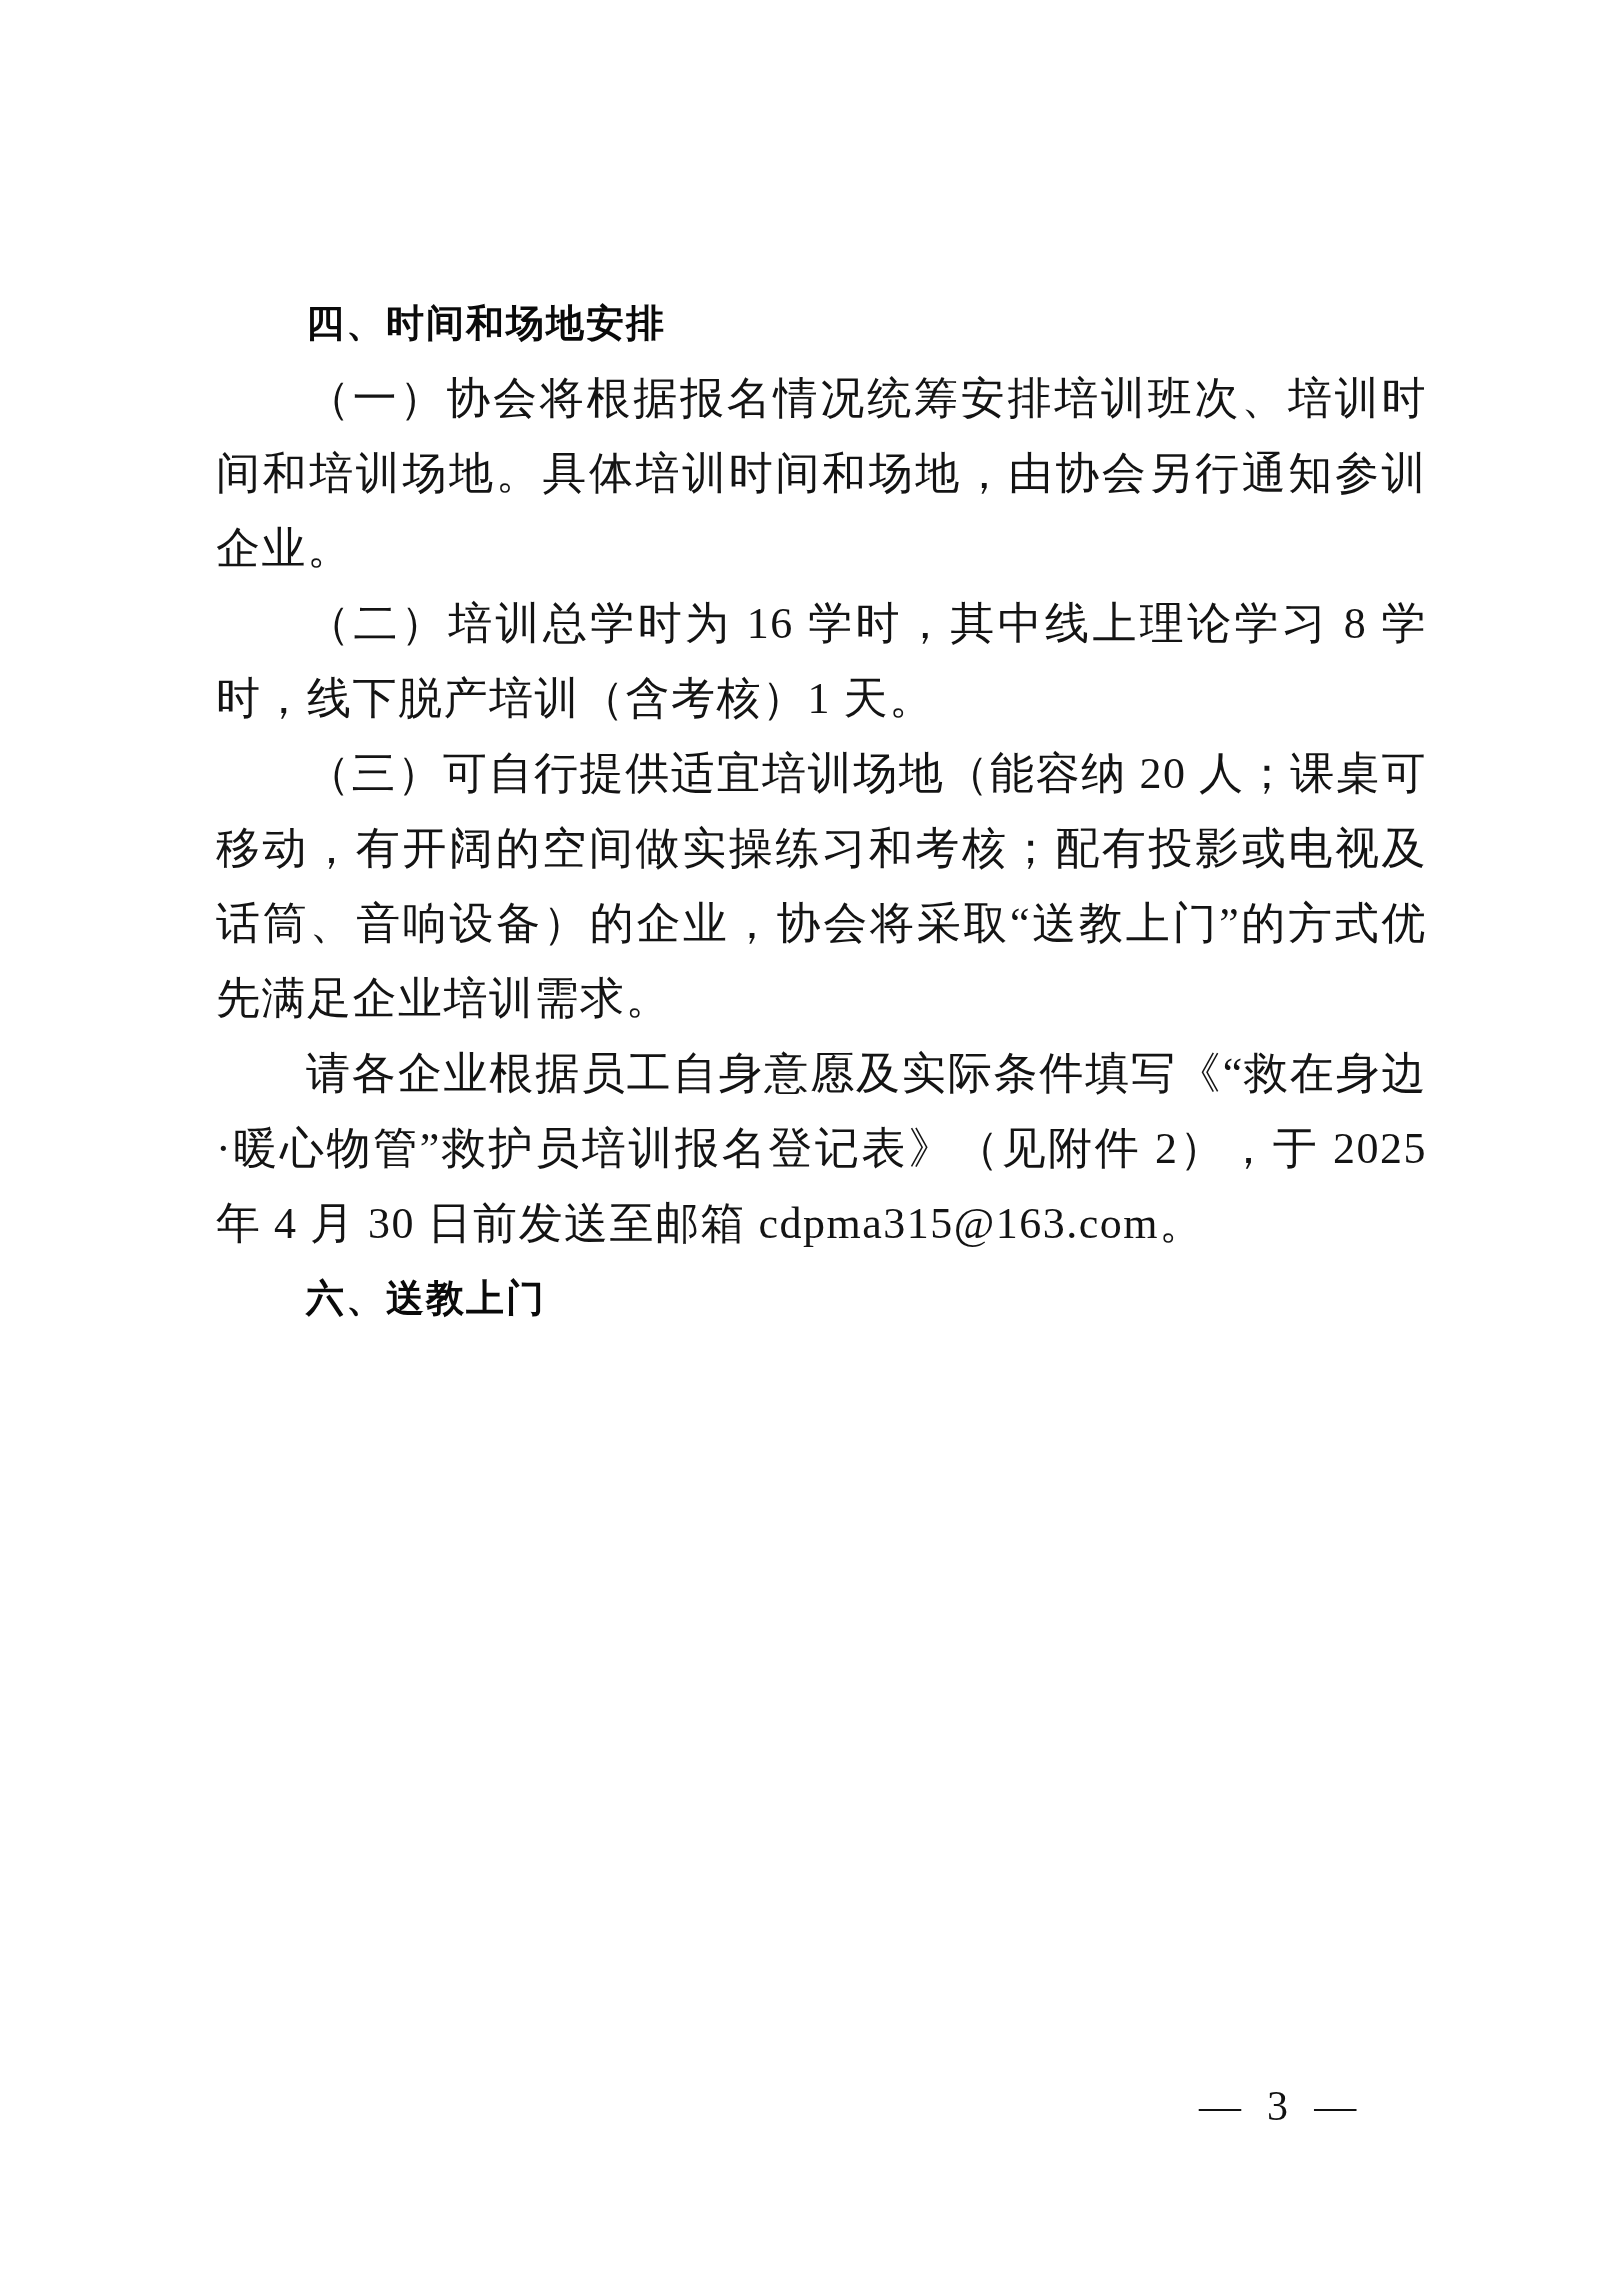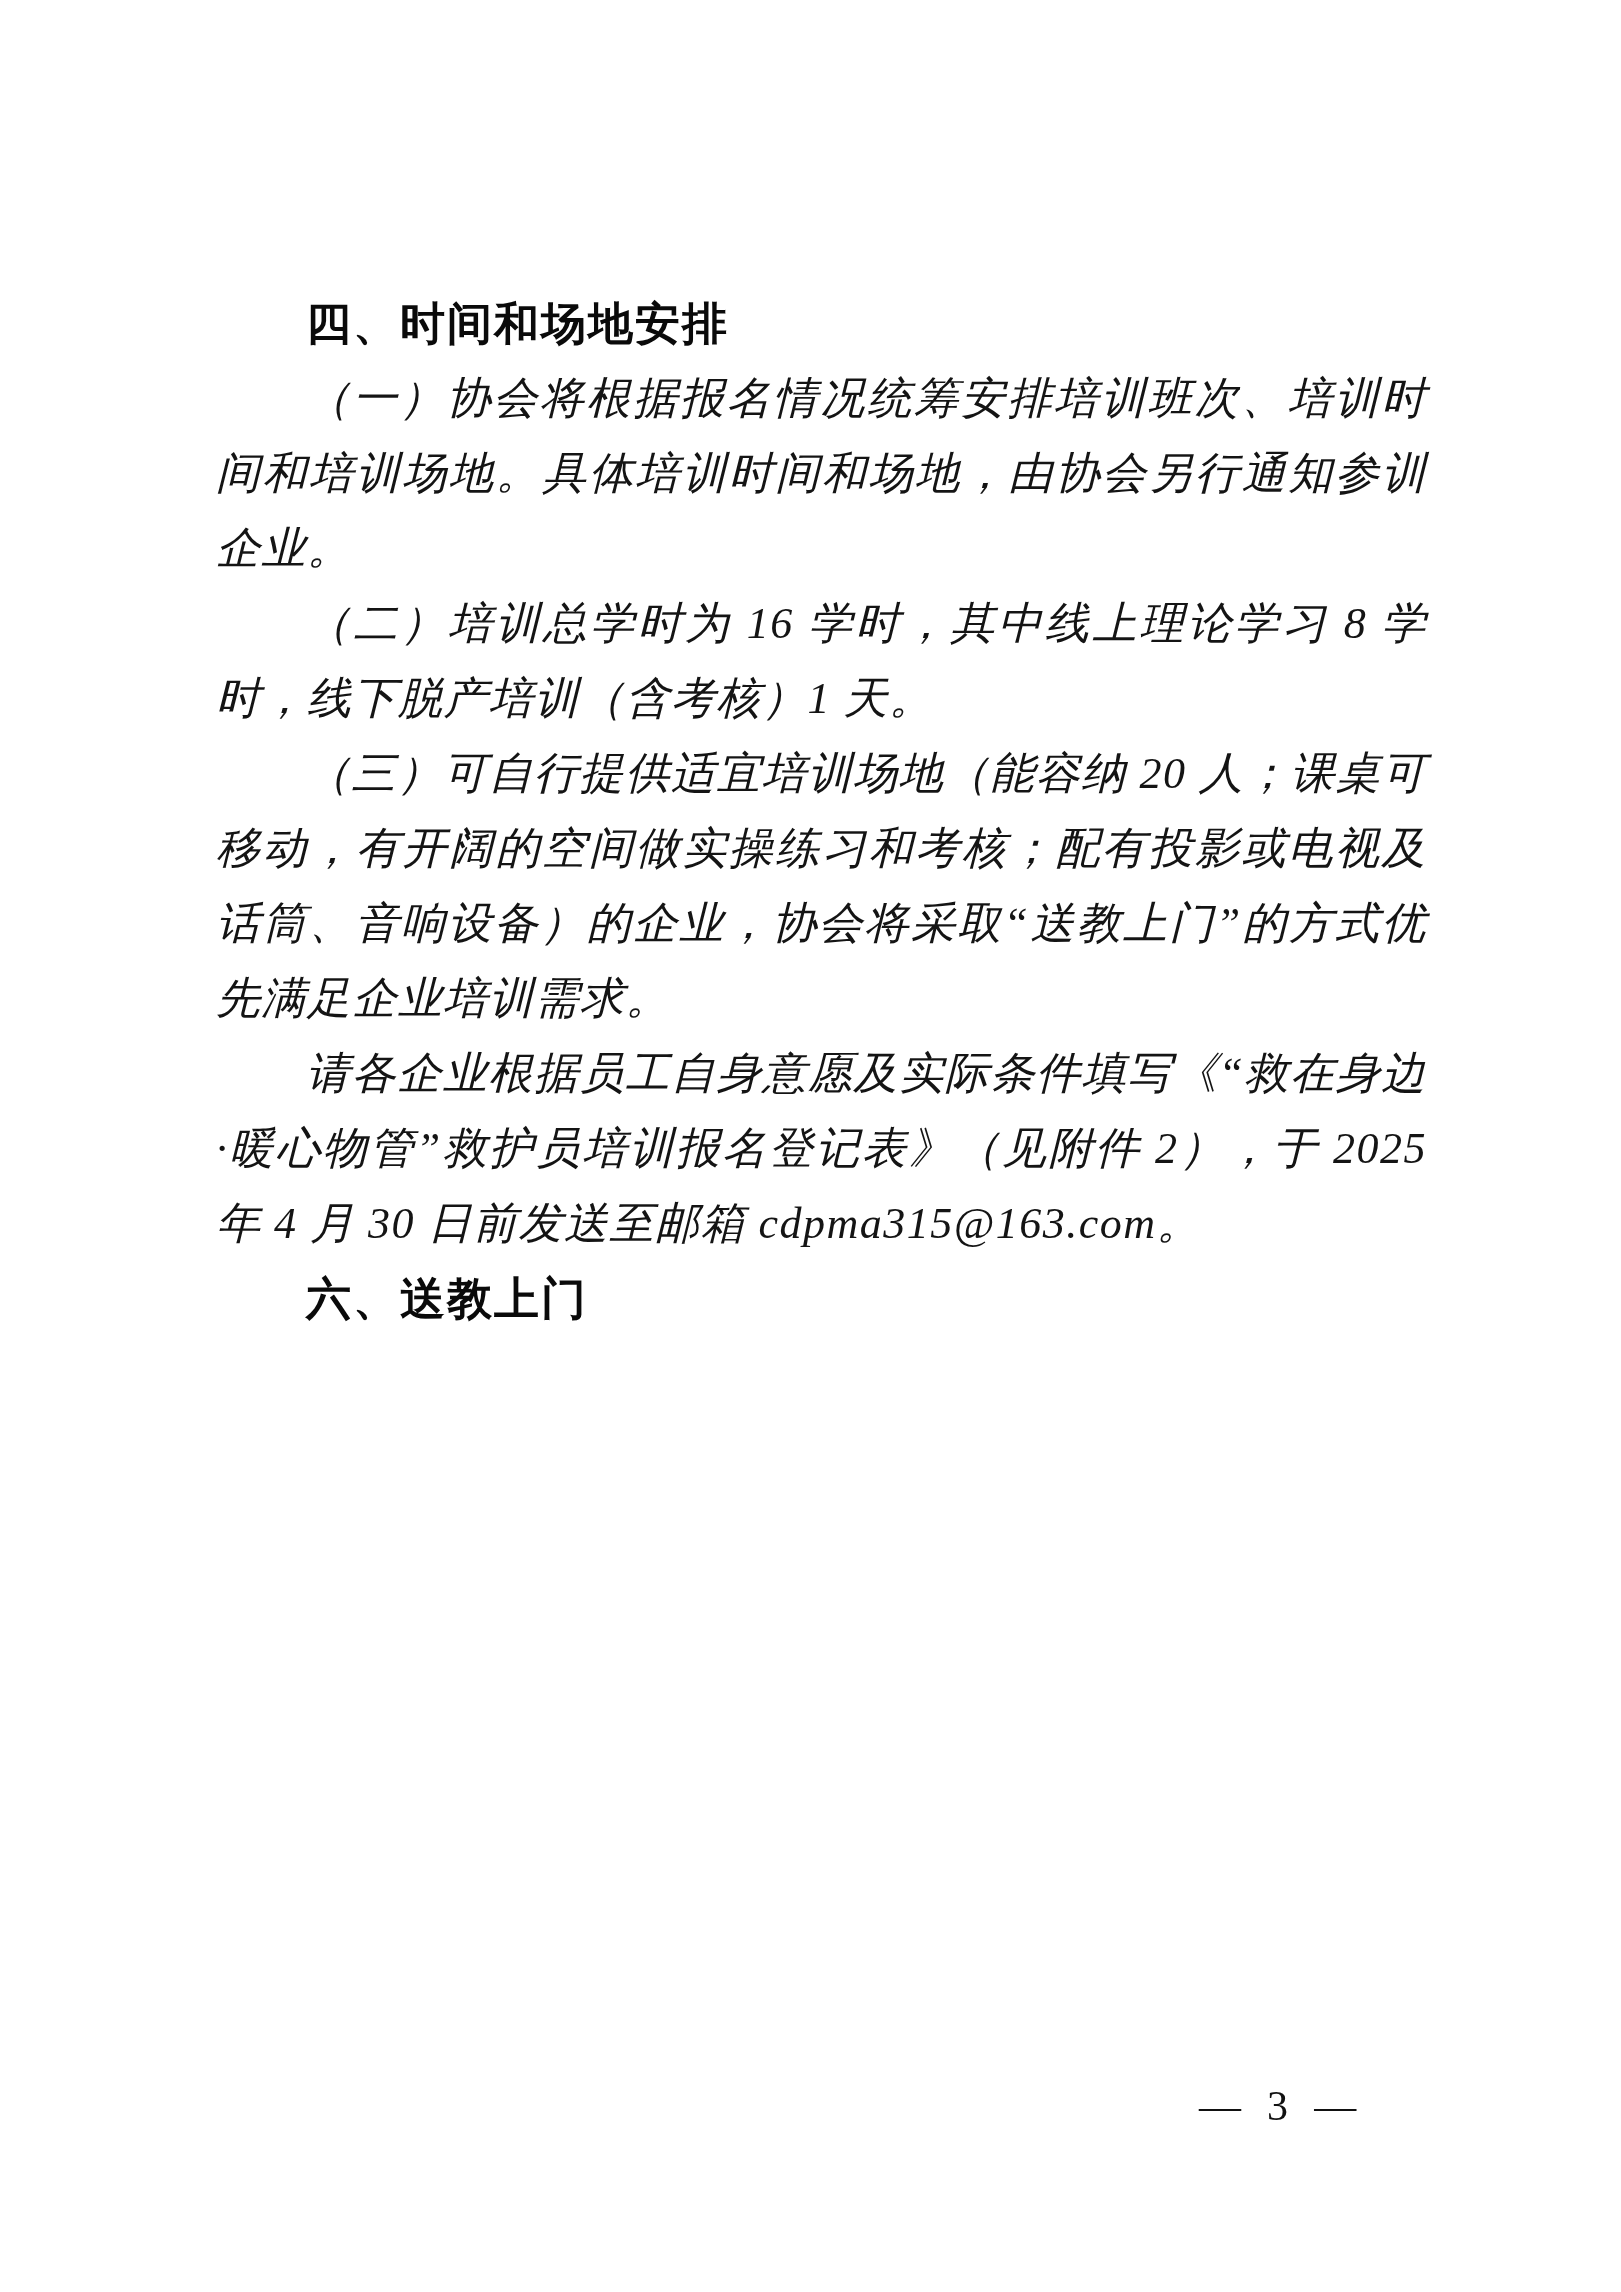--- a/index.html
+++ b/index.html
@@ -23,36 +23,35 @@
   .content {
     position: absolute;
     left: 216px;
     top: 286px;
     width: 1211px;
   }
   .section-heading {
     margin: 0;
     font-family: "Liberation Sans", "DejaVu Sans", sans-serif;
     font-weight: 700;
-    font-size: 45px;
+    font-size: 38px;
     line-height: 75px;
     letter-spacing: 2px;
     text-indent: 90px;
     color: #0a0a0a;
   }
   .para {
     margin: 0;
     font-family: "Liberation Serif", "DejaVu Serif", serif;
     font-size: 44px;
     line-height: 75px;
     letter-spacing: 1.5px;
     text-indent: 90px;
     text-align: justify;
     color: #141414;
-    font-style: italic;
   }
   .page-number {
     position: absolute;
     top: 2082px;
     right: 257px;
     font-family: "Liberation Serif", "DejaVu Serif", serif;
     font-size: 42px;
     letter-spacing: 7.8px;
     color: #111111;
     white-space: nowrap;

